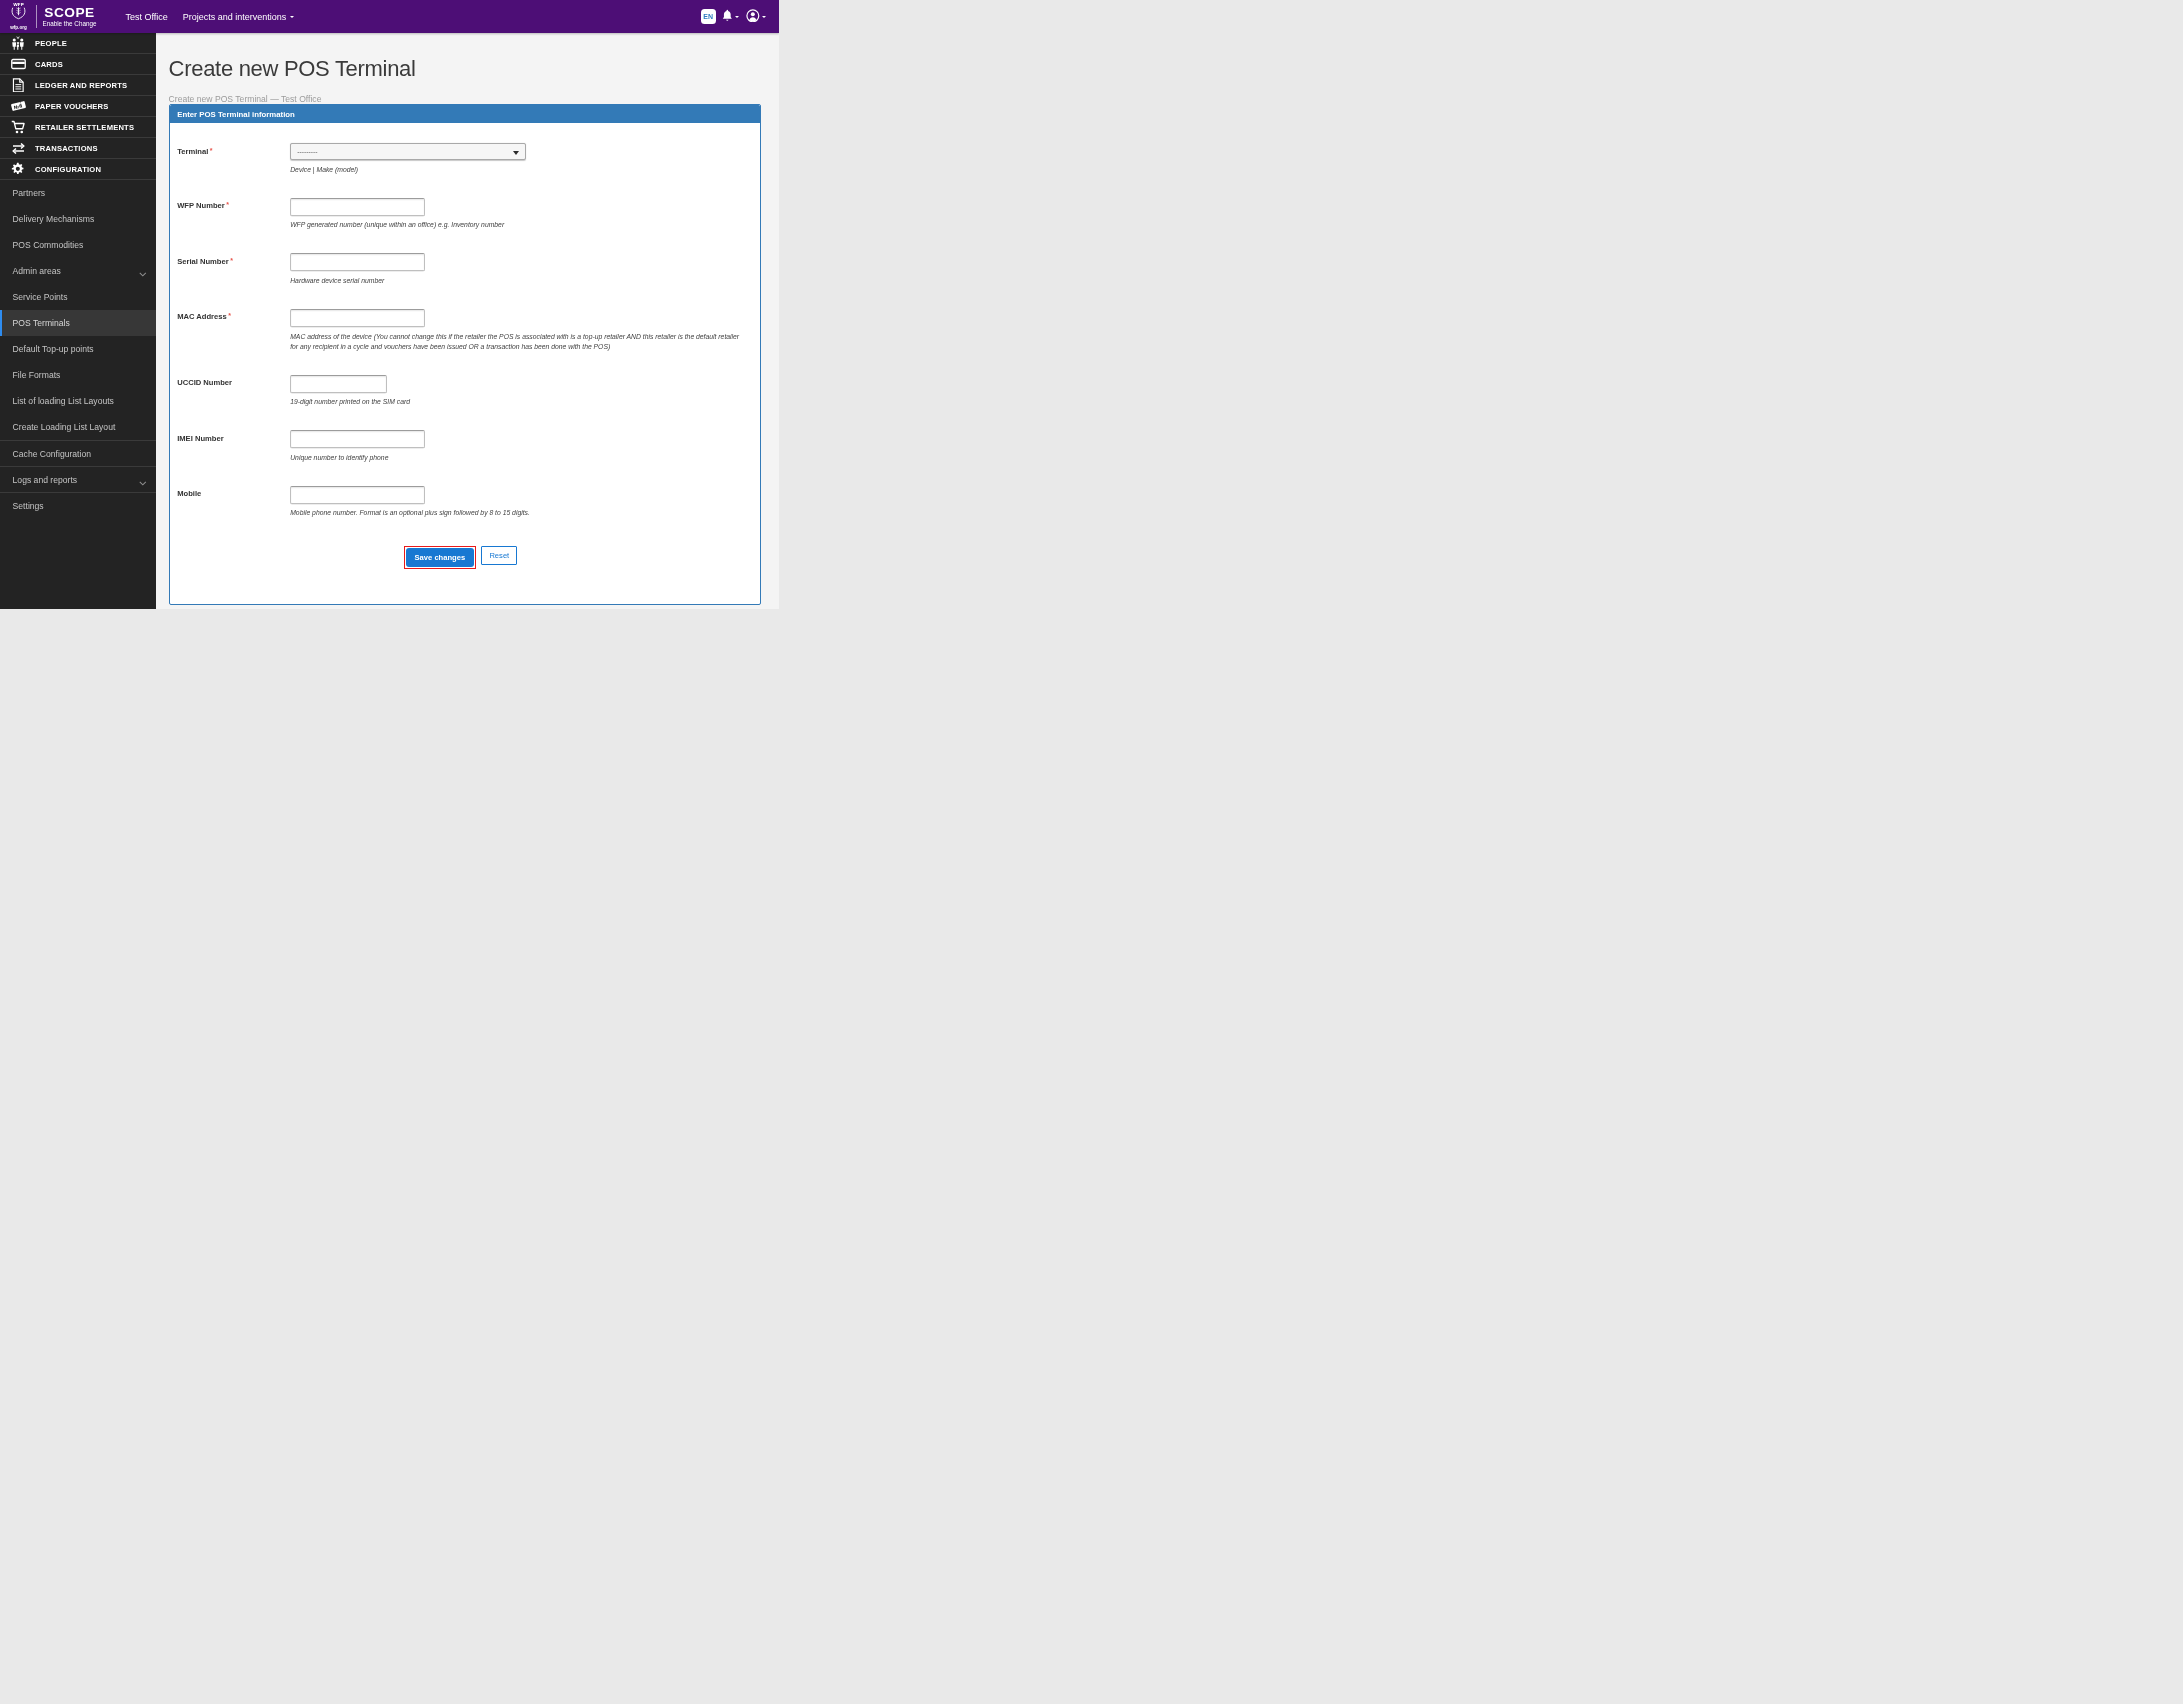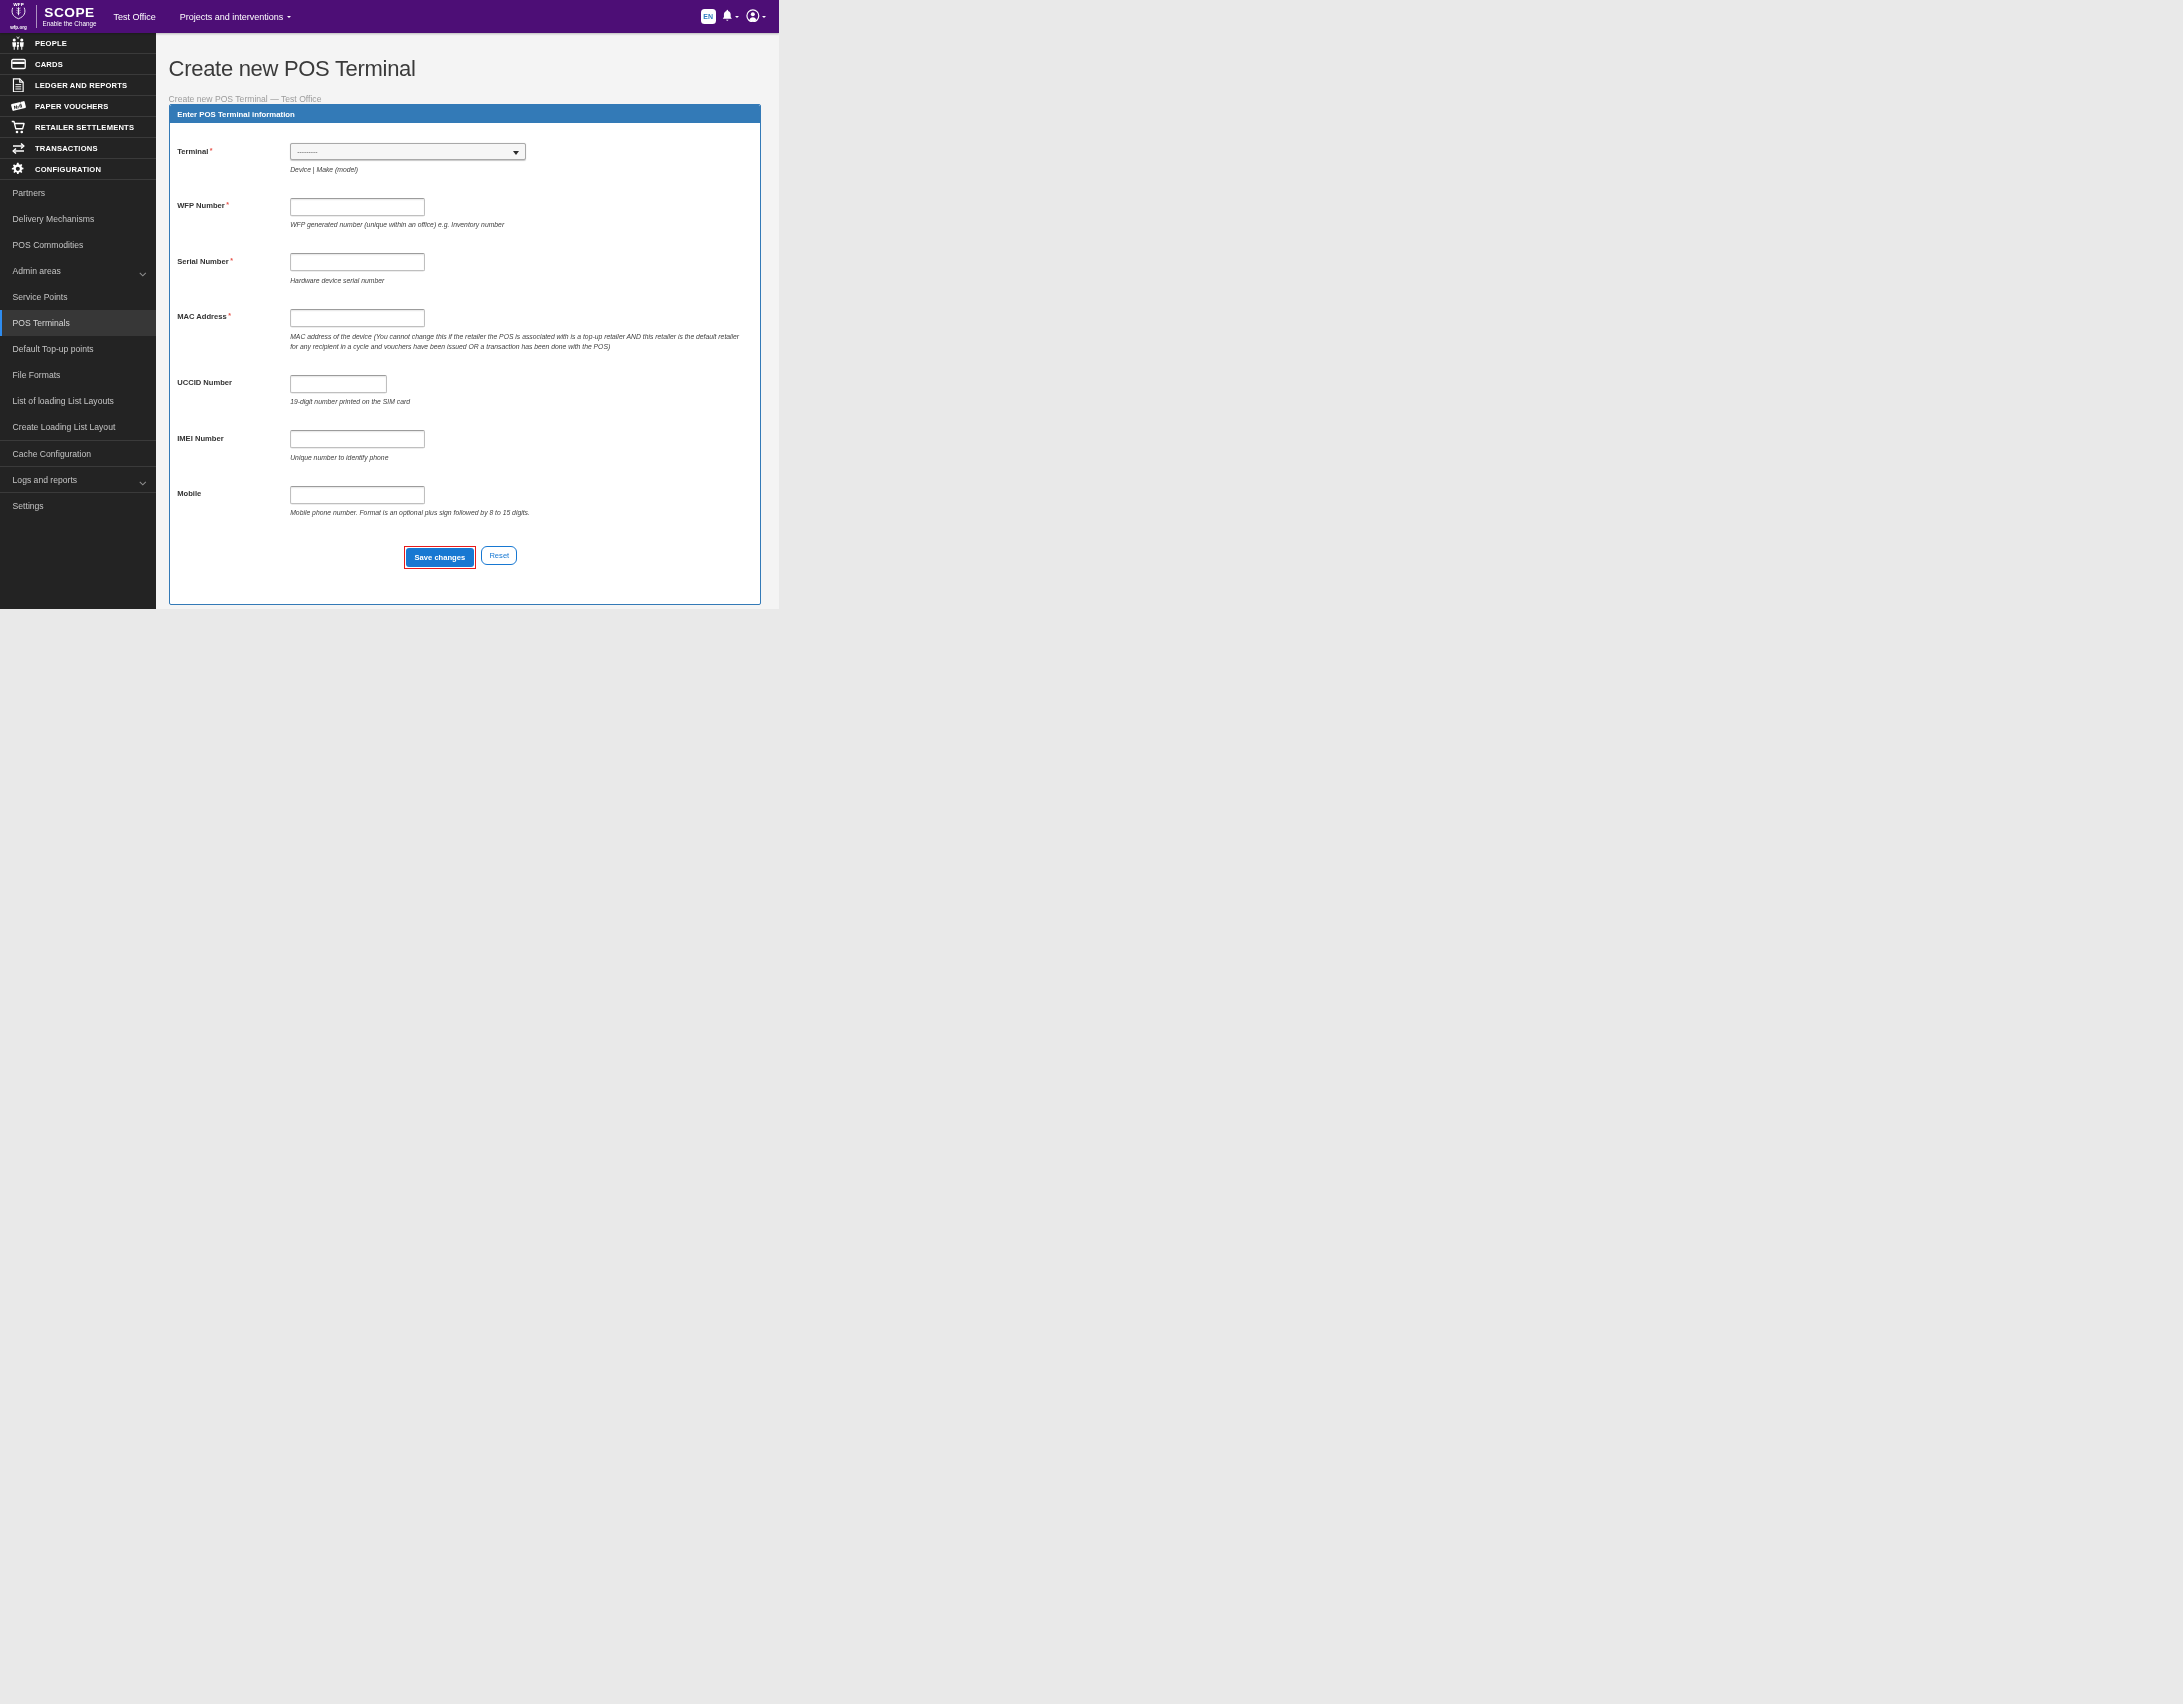--- a/index.html
+++ b/index.html
@@ -10,21 +10,21 @@
   
   .topbar { position:absolute; top:0; left:0; right:0; height:33px; background:#4d0e76;
             display:flex; align-items:center; z-index:30; box-shadow:0 1px 2px rgba(0,0,0,.25);text-align:center; }
   .brand { display:flex; align-items:center; margin-left:7px; }
   .emblem-col { display:flex; flex-direction:column; align-items:center; line-height:1; }
   .emblem-col .site { font-size:4.6px; font-weight:bold; color:#fff; margin-top:0.5px; }
   .brand-sep { width:0.5px; height:23px; background:rgba(255,255,255,.55); margin:0 6px; }
   .scope-col { display:flex; flex-direction:column; line-height:1; }
   .scope-name { font-size:13.7px; font-weight:800; color:#fff; letter-spacing:0.5px; }
   .scope-tag { font-size:6.3px; color:#fff; margin-top:1.5px; }
-  .topnav { display:flex; align-items:center; gap:24px; margin-left:17px; }
+  .topnav { display:flex; align-items:center; gap:15px; margin-left:29px; }
   .topnav-item { color:#fff; font-size:9px; cursor:pointer; display:flex; align-items:center; gap:4px; }
   .top-right { margin-left:auto; margin-right:13px; display:flex; align-items:center; gap:6.6px; }
   .en-badge { width:14.7px; height:14.7px; background:#fff; border-radius:3.5px; color:#2f7cc0;
               font-weight:bold; font-size:7px; display:flex; align-items:center; justify-content:center; cursor:pointer; }
   .icon-btn { display:flex; align-items:center; gap:2.5px; cursor:pointer; }
   .caret { display:inline-block; width:0; height:0; border-left:2.3px solid transparent;
            border-right:2.3px solid transparent; border-top:2.8px solid #fff; }
 
   
   .sidebar { position:absolute; top:33px; left:0; width:156px; bottom:0; background:#232323; z-index:20; }
@@ -62,21 +62,21 @@
   .f-input { width:135px; height:18px; border:0.5px solid #bfbfbf; border-top-color:#9c9c9c; border-radius:2px;
              background:#fff; box-shadow:inset 0 1px 1.5px rgba(0,0,0,.10), 0 0.5px 0 #dcdcdc;
              font-size:7px; padding:0 5px; color:#333; font-family:inherit; }
   .f-input.small { width:97px; }
   .helper { margin-top:4.6px; font-style:italic; font-size:6.8px; color:#3e3e3e; line-height:10px; max-width:458px; }
 
   .buttons { margin-top:28px; display:flex; justify-content:center; align-items:flex-start; transform:translateX(-4px); }
   .save-wrap { border:1.5px solid #e81a1a; padding:1px; display:inline-block; }
   .btn-save { background:#1778d2; color:#fff; font-weight:700; font-size:7.6px; padding:4.6px 8.6px;
               border:none; border-radius:3px; cursor:pointer; font-family:inherit; }
-  .btn-reset { background:#fff; color:#1778d2; border:1px solid #1778d2; border-radius:6px;
+  .btn-reset { background:#fff; color:#1778d2; border:1px solid #1778d2; border-radius:1px;
                font-size:7.6px; padding:4px 7px; margin-left:5.6px; cursor:pointer; font-family:inherit; }
 </style>
 </head>
 <body>
 
 <div class="screen">
 
   <div class="topbar">
     <div class="brand">
       <div class="emblem-col">

